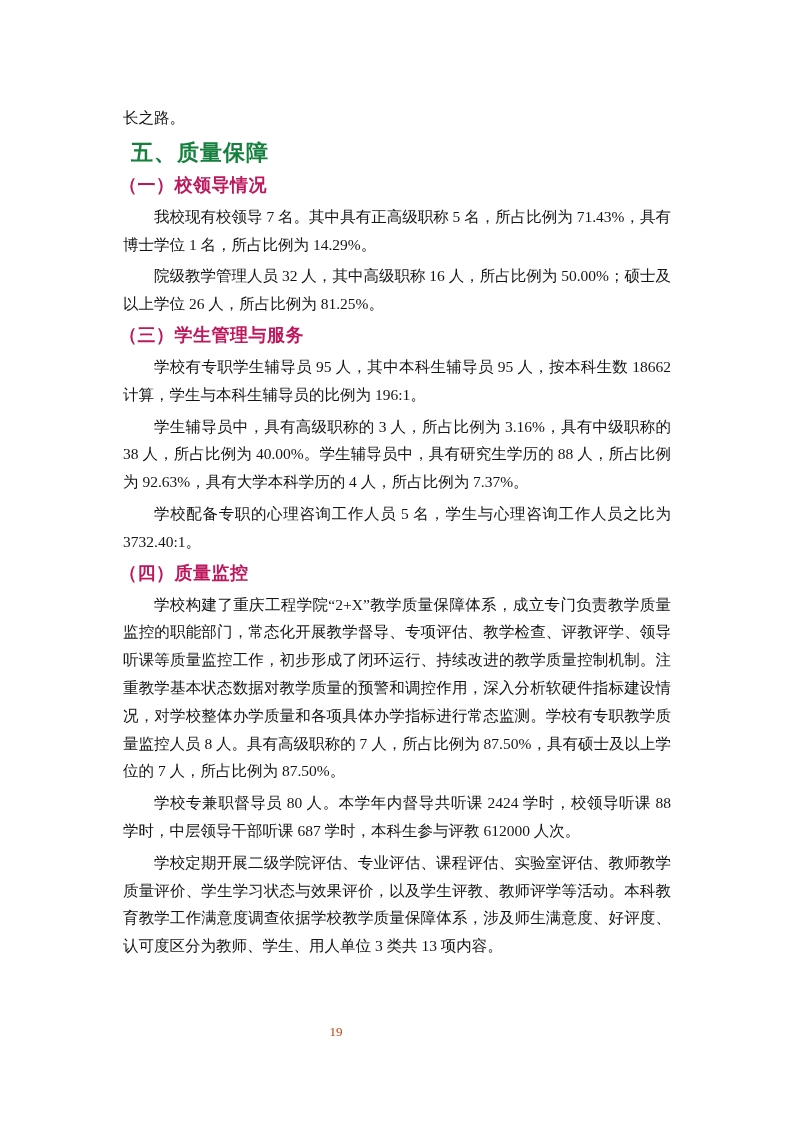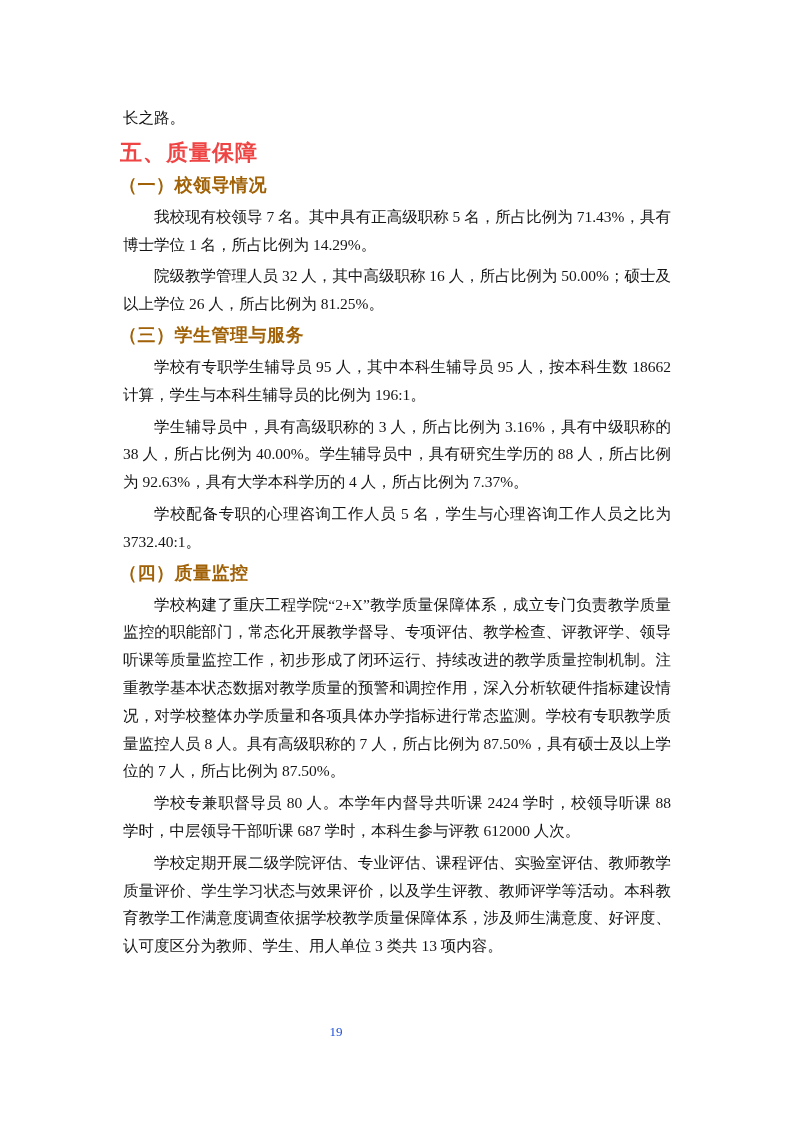--- a/index.html
+++ b/index.html
@@ -32,43 +32,43 @@
   }
   .content p.cont {
     text-indent: 0;
   }
   h1.chapter {
     font-family: "Liberation Sans", "DejaVu Sans", sans-serif;
     font-weight: 700;
     font-size: 22px;
     line-height: 30px;
     letter-spacing: 1px;
-    margin: 6px 0 4px 1px;
+    margin: 6px 0 4px 12px;
     text-indent: 0;
-    color: #ef4444;
+    color: #15803d;
   }
   h2.section {
     font-family: "Liberation Sans", "DejaVu Sans", sans-serif;
     font-weight: 700;
     font-size: 18px;
     line-height: 26px;
     letter-spacing: 0.5px;
     margin: 3px 0 5px 0;
     text-indent: 0;
-    color: #a16207;
+    color: #be185d;
   }
   .page-number {
     position: absolute;
     top: 1024px;
     left: 0;
     width: 672px;
     text-align: center;
     font-family: "Liberation Serif", "DejaVu Serif", serif;
     font-size: 13px;
-    color: #1d4ed8;
+    color: #c2410c;
   }
 </style>
 </head>
 <body>
 
 <div class="page">
   <div class="content">
 
     <p class="cont">长之路。</p>
 

